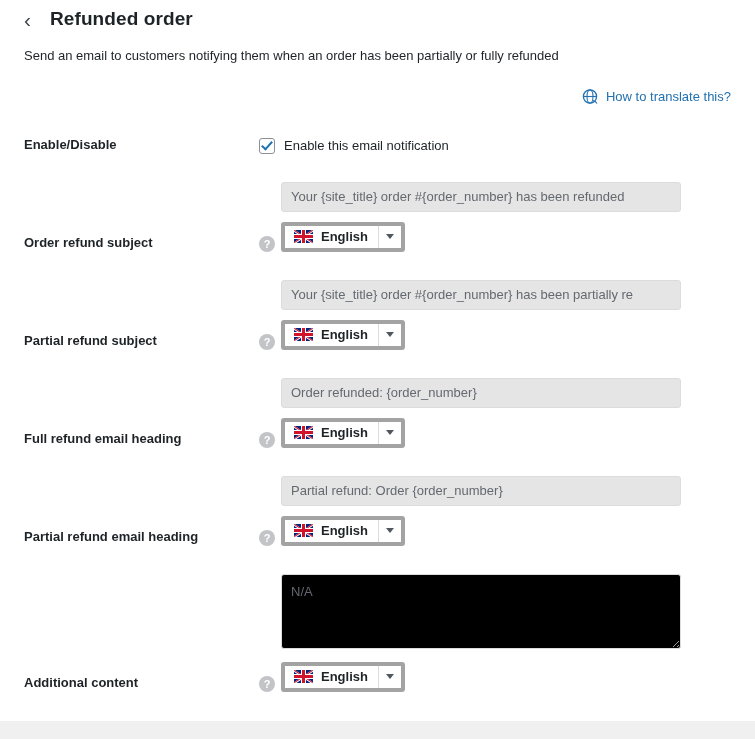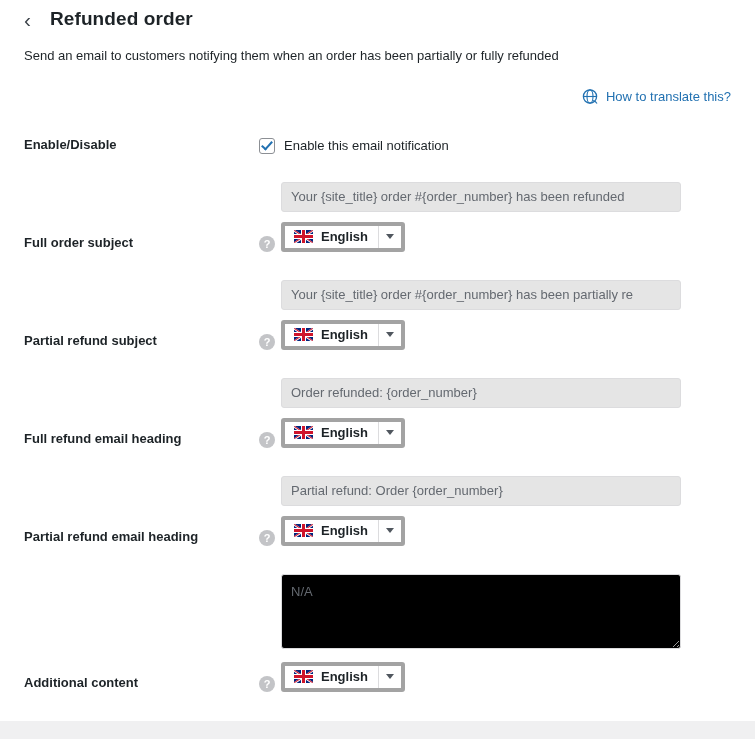--- a/index.html
+++ b/index.html
@@ -308,21 +308,21 @@
       <div class="row-label">Enable/Disable</div>
       <div class="row-field">
         <div class="checkbox-line">
           <span class="checkbox checked"></span>
           <span class="checkbox-label">Enable this email notification</span>
         </div>
       </div>
     </div>
 
     <div class="form-row">
-      <div class="row-label">Full order subject</div>
+      <div class="row-label">Order refund subject</div>
       <div class="help-wrap">
         <span class="help-icon">?</span>
       </div>
       <div class="row-field">
         <input class="text-input" type="text" value="Your {site_title} order #{order_number} has been refunded" style="">
         <div class="lang-switcher">
           <span class="lang-main">
             <span class="flag">
               <span class="d1"></span>
                 <span class="d2"></span>

